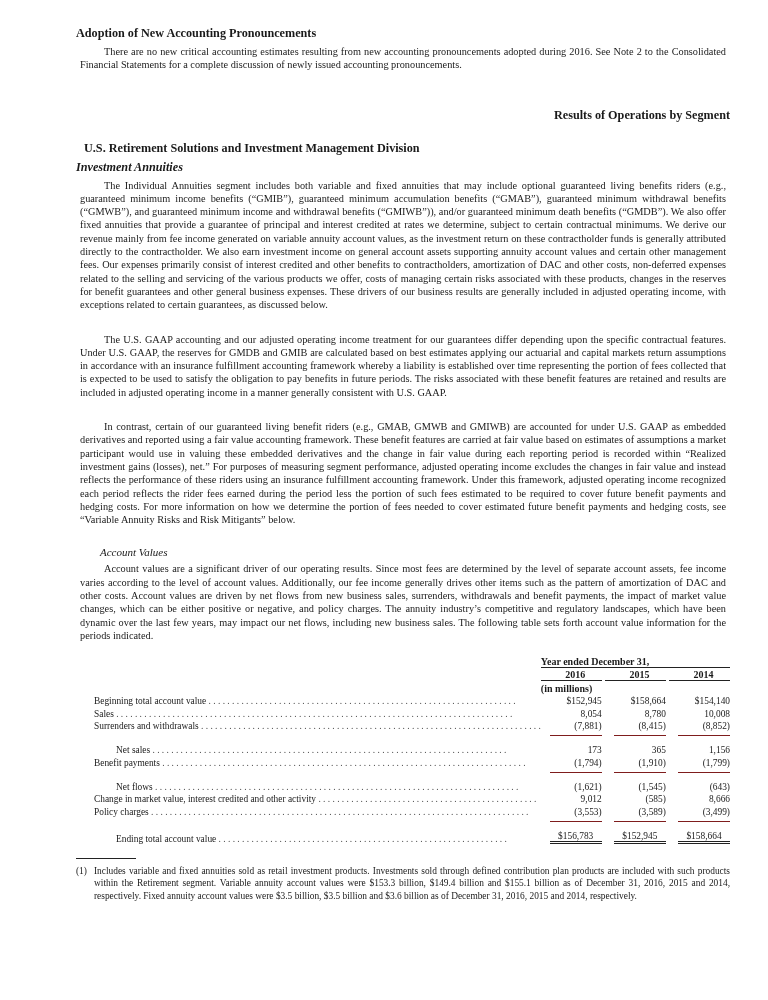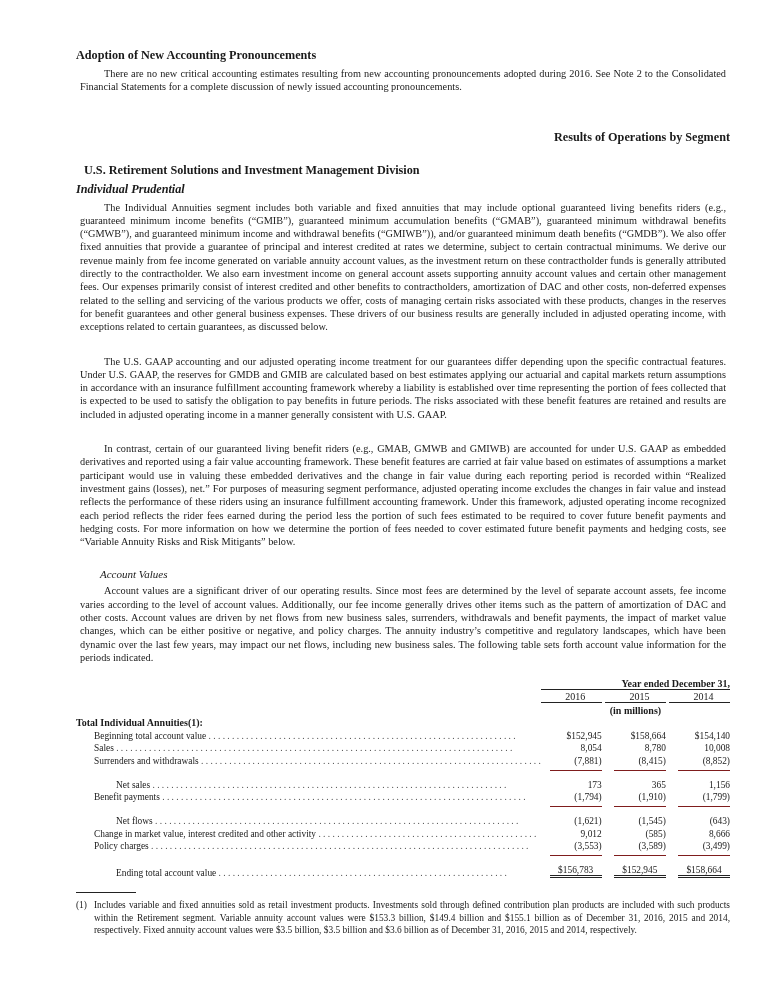--- a/index.html
+++ b/index.html
@@ -1,32 +1,32 @@
 <!DOCTYPE html>
 <html><head>
 <meta charset="utf-8">
 <style>
   html, body { margin: 0; padding: 0; background: #ffffff; }
   body { width: 768px; height: 1000px; position: relative; overflow: hidden;
          font-family: "Liberation Serif", "DejaVu Serif", serif; color: #1a1a1a; }
-  .page { position: absolute; left: 76px; top: 48px; width: 654px; }
+  .page { position: absolute; left: 76px; top: 26px; width: 654px; }
   .h-section { font-weight: bold; font-size: 12.2px; margin: 0 0 3px 0; }
   .para { font-size: 10.3px; line-height: 13.3px; text-align: justify; text-indent: 24px; margin: 4px; }
   .center-title { text-align: right; font-weight: bold; font-size: 12.2px; margin: 36px 0 18px 0; }
   .division { font-weight: bold; font-size: 12.2px; margin: 0 0 4px 8px; }
   .subseg { font-weight: bold; font-style: italic; font-size: 12.2px; margin: 0 0 3px 0; }
   .gap { height: 13px; }
   .subhead-it { font-style: italic; font-size: 11px; margin: 20px 0 4px 24px; }
   table.av { width: 654px; border-collapse: collapse; font-size: 9.4px; margin-top: 12px; }
   table.av td { padding: 0; height: 12.5px; vertical-align: bottom; }
   .lbl { white-space: nowrap; overflow: hidden; margin-top: 32px; }
   .lbl .dots { color: #444; }
   .num { text-align: right; width: 54px; padding-left: 8px !important; white-space: nowrap; }
-  .hdr-year { text-align: right; font-weight: bold; font-size: 10px; border-bottom: 1px solid #222; }
-  .hdr-col { text-align: center; font-weight: normal; font-size: 10px; border-bottom: 1px solid #222; }
+  .hdr-year { text-align: left; font-weight: bold; font-size: 10px; border-bottom: 1px solid #222; }
+  .hdr-col { text-align: center; font-weight: bold; font-size: 10px; border-bottom: 1px solid #222; }
   .sp { width: 8px; }
   .bold { font-weight: bold; }
   .ind1 { padding-left: 18px !important; }
   .ind2 { padding-left: 40px !important; }
   .rule-top td.num span { display: inline-block; border-top: 1px solid #7f1d1d; width: 52px; text-align: right; padding-top: 9px; }
   .dbl td.num span { display: inline-block; border-bottom: 3px double #222; width: 52px; text-align: center; }
   .extra-space td { padding-top: 4px !important; }
   .fn-rule { width: 60px; border-top: 1px solid #222; margin: 14px 0 6px 0; }
   .footnote { font-size: 9.4px; line-height: 12.6px; text-align: justify; display: flex; }
   .footnote .fn-mark { width: 18px; flex: none; }
@@ -35,21 +35,21 @@
 </style>
 </head>
 <body>
 
 <div class="page">
   <div class="h-section">Adoption of New Accounting Pronouncements</div>
   <p class="para">There are no new critical accounting estimates resulting from new accounting pronouncements adopted during 2016. See Note 2 to the Consolidated Financial Statements for a complete discussion of newly issued accounting pronouncements.</p>
 
   <div class="center-title">Results of Operations by Segment</div>
   <div class="division">U.S. Retirement Solutions and Investment Management Division</div>
-  <div class="subseg">Individual Prudential</div>
+  <div class="subseg">Investment Annuities</div>
   <p class="para">The Individual Annuities segment includes both variable and fixed annuities that may include optional guaranteed living benefits riders (e.g., guaranteed minimum income benefits (“GMIB”), guaranteed minimum accumulation benefits (“GMAB”), guaranteed minimum withdrawal benefits (“GMWB”), and guaranteed minimum income and withdrawal benefits (“GMIWB”)), and/or guaranteed minimum death benefits (“GMDB”). We also offer fixed annuities that provide a guarantee of principal and interest credited at rates we determine, subject to certain contractual minimums. We derive our revenue mainly from fee income generated on variable annuity account values, as the investment return on these contractholder funds is generally attributed directly to the contractholder. We also earn investment income on general account assets supporting annuity account values and certain other management fees. Our expenses primarily consist of interest credited and other benefits to contractholders, amortization of DAC and other costs, non-deferred expenses related to the selling and servicing of the various products we offer, costs of managing certain risks associated with these products, changes in the reserves for benefit guarantees and other general business expenses. These drivers of our business results are generally included in adjusted operating income, with exceptions related to certain guarantees, as discussed below.</p>
   <div class="gap"></div>
   <p class="para">The U.S. GAAP accounting and our adjusted operating income treatment for our guarantees differ depending upon the specific contractual features. Under U.S. GAAP, the reserves for GMDB and GMIB are calculated based on best estimates applying our actuarial and capital markets return assumptions in accordance with an insurance fulfillment accounting framework whereby a liability is established over time representing the portion of fees collected that is expected to be used to satisfy the obligation to pay benefits in future periods. The risks associated with these benefit features are retained and results are included in adjusted operating income in a manner generally consistent with U.S. GAAP.</p>
   <div class="gap"></div>
   <p class="para">In contrast, certain of our guaranteed living benefit riders (e.g., GMAB, GMWB and GMIWB) are accounted for under U.S. GAAP as embedded derivatives and reported using a fair value accounting framework. These benefit features are carried at fair value based on estimates of assumptions a market participant would use in valuing these embedded derivatives and the change in fair value during each reporting period is recorded within “Realized investment gains (losses), net.” For purposes of measuring segment performance, adjusted operating income excludes the changes in fair value and instead reflects the performance of these riders using an insurance fulfillment accounting framework. Under this framework, adjusted operating income recognized each period reflects the rider fees earned during the period less the portion of such fees estimated to be required to cover future benefit payments and hedging costs. For more information on how we determine the portion of fees needed to cover estimated future benefit payments and hedging costs, see “Variable Annuity Risks and Risk Mitigants” below.</p>
 
   <div class="subhead-it">Account Values</div>
   <p class="para">Account values are a significant driver of our operating results. Since most fees are determined by the level of separate account assets, fee income varies according to the level of account values. Additionally, our fee income generally drives other items such as the pattern of amortization of DAC and other costs. Account values are driven by net flows from new business sales, surrenders, withdrawals and benefit payments, the impact of market value changes, which can be either positive or negative, and policy charges. The annuity industry’s competitive and regulatory landscapes, which have been dynamic over the last few years, may impact our net flows, including new business sales. The following table sets forth account value information for the periods indicated.</p>
 
   <table class="av">
@@ -61,25 +61,21 @@
     <tr>
       <td></td>
       <td class="hdr-col num">2016</td>
       <td class="sp"></td>
       <td class="hdr-col num">2015</td>
       <td class="sp"></td>
       <td class="hdr-col num">2014</td>
     </tr>
     <tr>
       <td></td>
-      <td colspan="5" class="bold" style="text-align:center;font-size:10px;">(in millions)</td>
-    </tr>
-    <tr>
-      <td class="bold" style="font-size:10px;">Total Individual Annuities(1):</td>
-      <td colspan="5"></td>
+      <td colspan="5" class="bold" style="text-align:left;font-size:10px;">(in millions)</td>
     </tr>
 
     <tr>
       <td class="lbl ind1"><span>Beginning total account value</span><span class="dots"> . . . . . . . . . . . . . . . . . . . . . . . . . . . . . . . . . . . . . . . . . . . . . . . . . . . . . . . . . . . . . . . . . .</span></td>
       <td class="num">$152,945</td>
           <td class="sp"></td>
       <td class="num">$158,664</td>
           <td class="sp"></td>
       <td class="num">$154,140</td>
     </tr>

